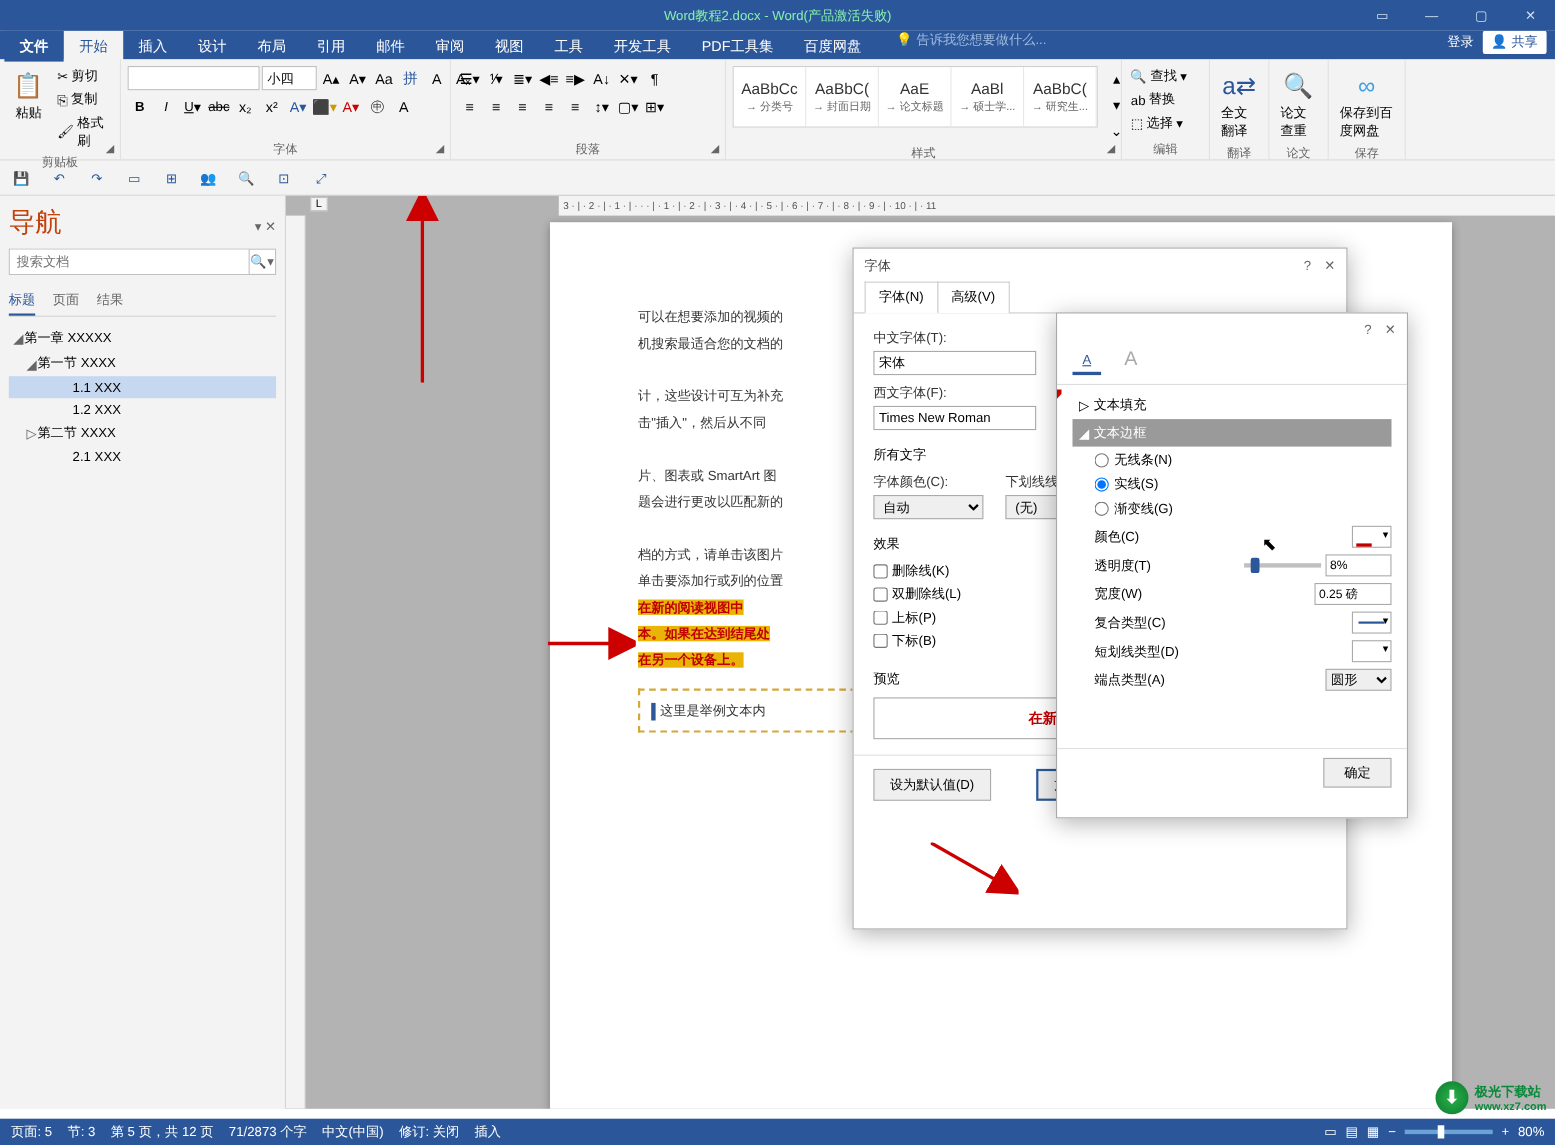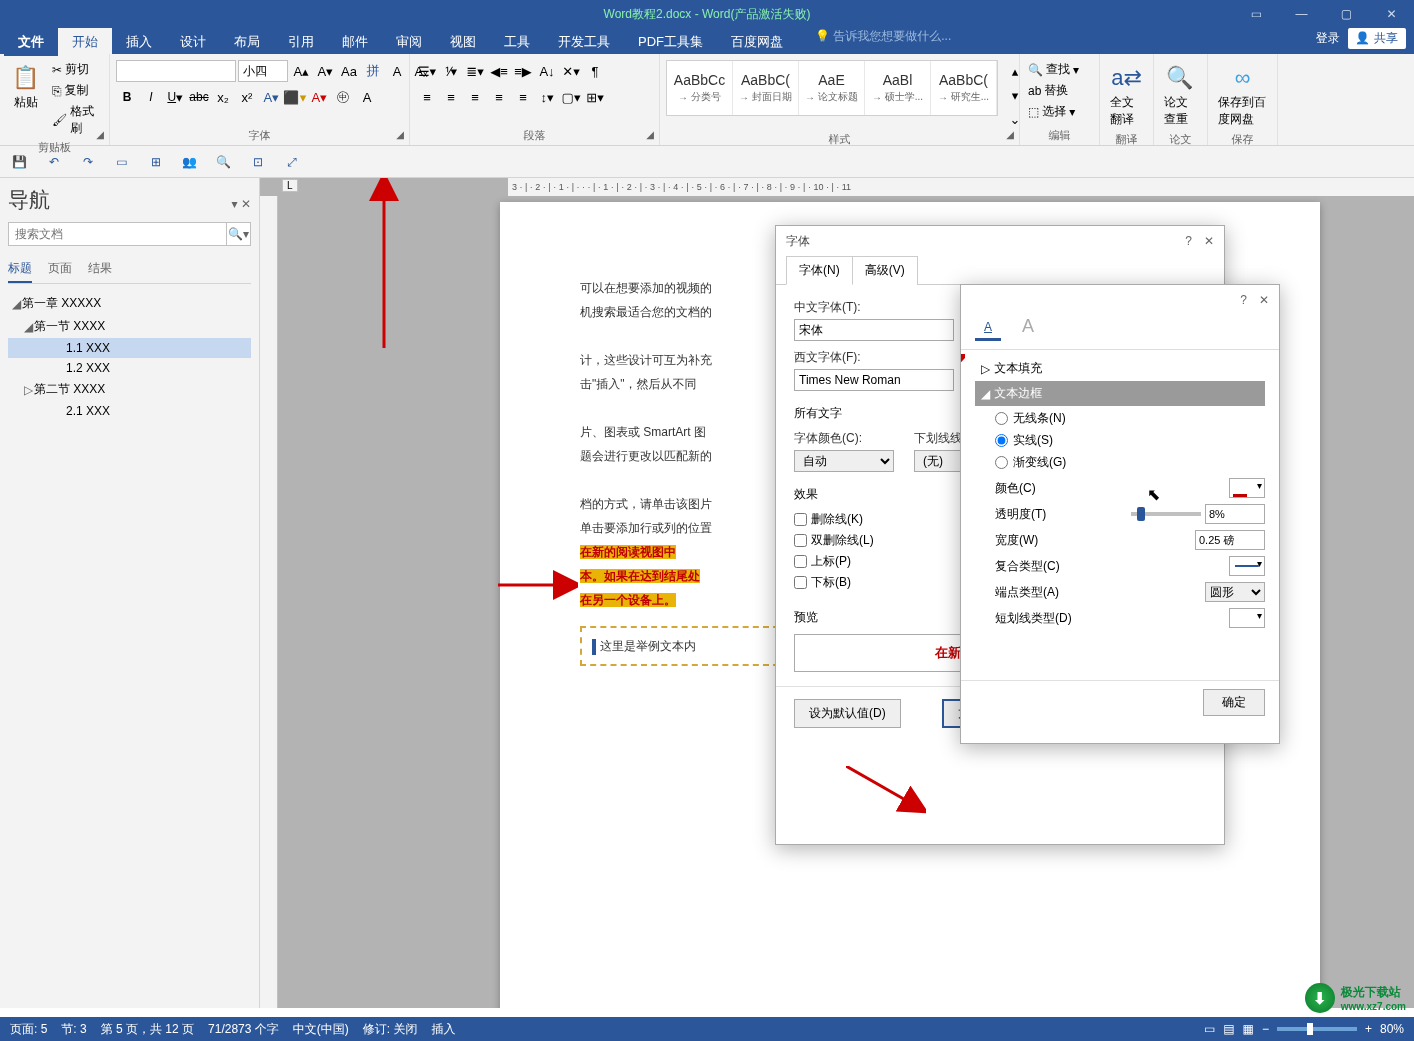--- a/index.html
+++ b/index.html
@@ -33,21 +33,21 @@
 .styleitem{width:66px;height:54px;border-right:1px solid #e8e8e8;display:flex;flex-direction:column;align-items:center;justify-content:center;padding:2px}
 .styleitem .prev{font-size:14px;color:#333}
 .styleitem .sn{font-size:10px;color:#666;margin-top:2px}
 .editcol{display:flex;flex-direction:column;gap:2px;font-size:12px}
 .editcol div{display:flex;align-items:center;gap:3px;padding:1px 2px}
 .dlg-launcher{position:absolute;right:2px;bottom:2px;width:14px;height:14px;font-size:10px;color:#666;cursor:pointer;text-align:center}
 .qat{height:32px;background:#f3f3f3;border-bottom:1px solid #d4d4d4;display:flex;align-items:center;gap:14px;padding:0 10px}
 .qat .qi{width:20px;height:20px;color:#2b579a;display:flex;align-items:center;justify-content:center;cursor:pointer}
 .workspace{display:flex;height:830px;position:relative}
 .navpane{width:260px;border-right:1px solid #d4d4d4;background:#f3f3f3;display:flex;flex-direction:column;padding:8px}
-.navpane h2{font-size:21px;color:#404040;font-weight:normal;margin-bottom:8px}
+.navpane h2{font-size:24px;color:#c2410c;font-weight:normal;margin-bottom:8px}
 .searchbox{display:flex;border:1px solid #c0c0c0;background:#fff;height:24px;margin-bottom:10px}
 .searchbox input{flex:1;border:none;padding:0 6px;outline:none}
 .searchbox .sbtn{width:24px;text-align:center;line-height:22px;border-left:1px solid #c0c0c0;color:#666}
 .navtabs{display:flex;gap:16px;border-bottom:1px solid #d4d4d4;margin-bottom:8px}
 .navtabs div{padding:4px 0;color:#666;cursor:pointer}
 .navtabs .act{color:#2b579a;border-bottom:2px solid #2b579a}
 .tree{font-size:12px}
 .tree .ti{padding:3px 4px;cursor:pointer;display:flex;align-items:center}
 .tree .ti.sel{background:#c5d8ef}
 .tree .ind1{padding-left:16px}
@@ -69,21 +69,21 @@
 .dialog{position:absolute;background:#fff;border:1px solid #aaa;box-shadow:0 4px 20px rgba(0,0,0,.3)}
 .dialog .dtitle{height:30px;display:flex;align-items:center;padding:0 10px;font-size:12px;color:#444}
 .dialog .dclose{margin-left:auto;display:flex;gap:12px;color:#666}
 .dlg-font{left:775px;top:225px;width:450px;height:620px}
 .dlg-tabs{display:flex;padding:0 10px}
 .dlg-tabs div{padding:5px 12px;border:1px solid #ccc;border-bottom:none;background:#fff;margin-right:-1px;cursor:pointer}
 .dlg-tabs .act{border-bottom:1px solid #fff;position:relative;z-index:2}
 .dlg-body{border-top:1px solid #ccc;margin-top:-1px;padding:14px 18px}
 .frow{margin-bottom:8px}
 .frow label{display:block;font-size:12px;margin-bottom:3px;color:#333}
-.frow input,.frow select{width:160px;height:22px;border:1px solid #aaa;padding:0 4px;font-size:12px}
+.frow input,.frow select{width:148px;height:22px;border:1px solid #aaa;padding:0 4px;font-size:12px}
 .frow .sel{width:100px}
 .effgrid{display:flex;flex-direction:column;gap:4px;margin-top:6px}
 .effgrid label{display:flex;align-items:center;gap:4px;font-size:12px}
 .prevbox{border:1px solid #aaa;height:38px;margin-top:6px;display:flex;align-items:center;justify-content:center;color:#c00000;font-weight:bold;font-size:13px}
 .dlg-btns{display:flex;gap:8px;padding:12px 18px;justify-content:flex-end;border-top:1px solid #e0e0e0}
 .dlg-btns button{padding:4px 14px;border:1px solid #aaa;background:#efefef;cursor:pointer;font-size:12px}
 .dlg-btns .left{margin-right:auto}
 .dlg-btns .hl{border:2px solid #2b579a}
 .dlg-effect{left:960px;top:284px;width:320px;height:460px}
 .eff-title{font-size:17px;color:#2b579a;padding:4px 14px 10px}
@@ -486,29 +486,29 @@
           <input style="width: 70px; margin-left: 13px;" value="0.25 磅">
         </div>
       </div>
     <div class="eff-prop">
         <span>复合类型(C)</span>
         <div class="ctrl">
           <div class="swatch" style="background:linear-gradient(#2b579a,#2b579a) center/70% 2px no-repeat,#fff"></div>
         </div>
       </div>
     <div class="eff-prop">
+        <span>短划线类型(D)</span>
+        <div class="ctrl">
+          <div class="swatch"></div>
+        </div>
+      </div>
+    <div class="eff-prop">
         <span>端点类型(A)</span>
         <div class="ctrl">
           <select style="width:60px;height:20px;border:1px solid #aaa"><option>圆形</option></select>
-        </div>
-      </div>
-    <div class="eff-prop">
-        <span>短划线类型(D)</span>
-        <div class="ctrl">
-          <div class="swatch"></div>
         </div>
       </div>
     <svg class="arrow" style="left:-96px;top:4px;width:100px;height:40px;position:absolute" viewBox="0 0 100 40">
         <defs>
           <marker id="ah4" markerWidth="10" markerHeight="10" refX="5" refY="5" orient="auto">
             <path d="M0,0 L10,5 L0,10 z" fill="#c00"></path>
           </marker>
         </defs>
         <line x1="0" y1="40" x2="90" y2="5" stroke="#c00" stroke-width="3" marker-end="url(#ah4)"></line>
       </svg>

